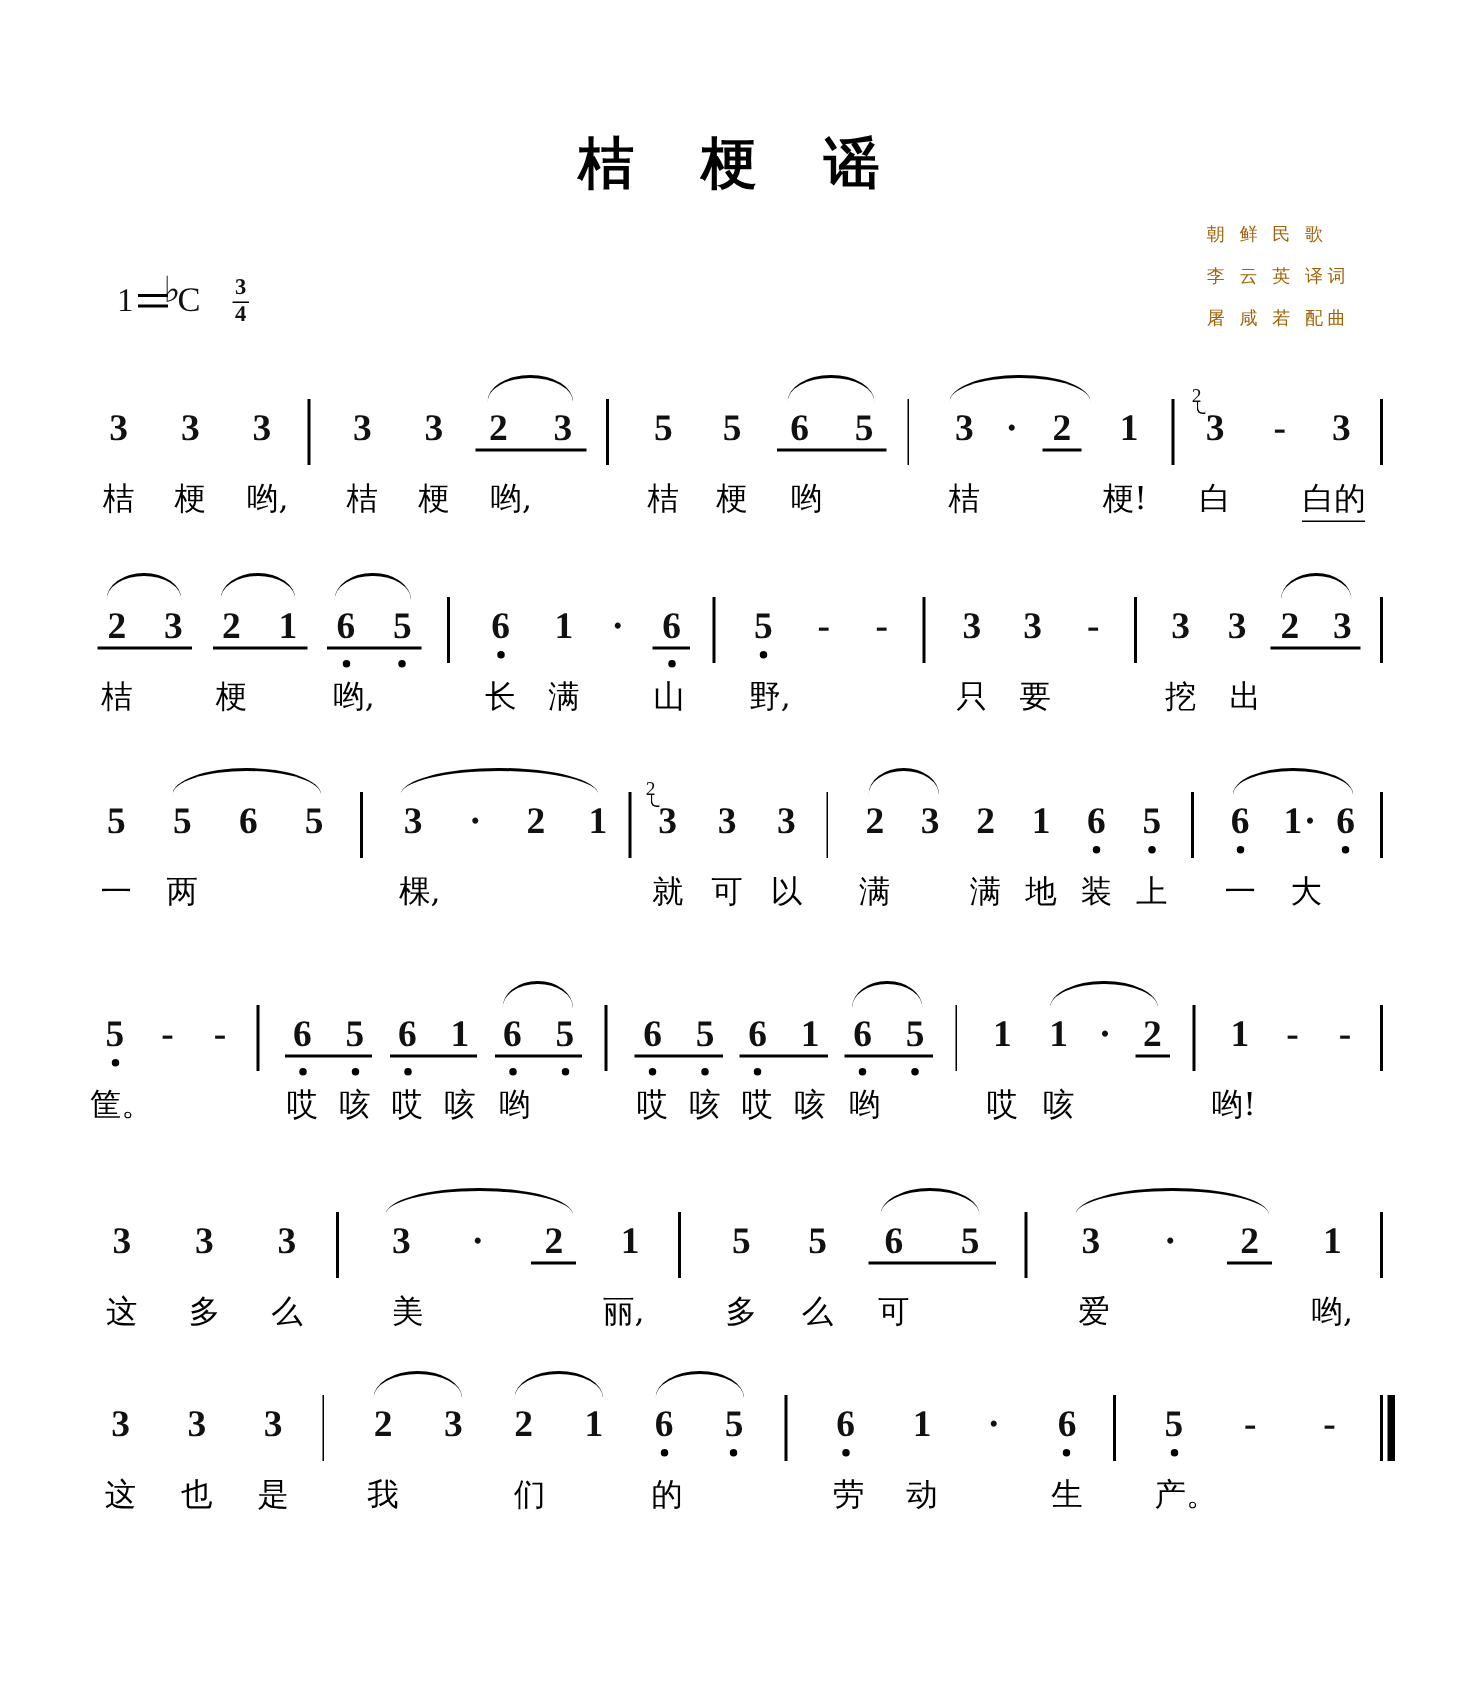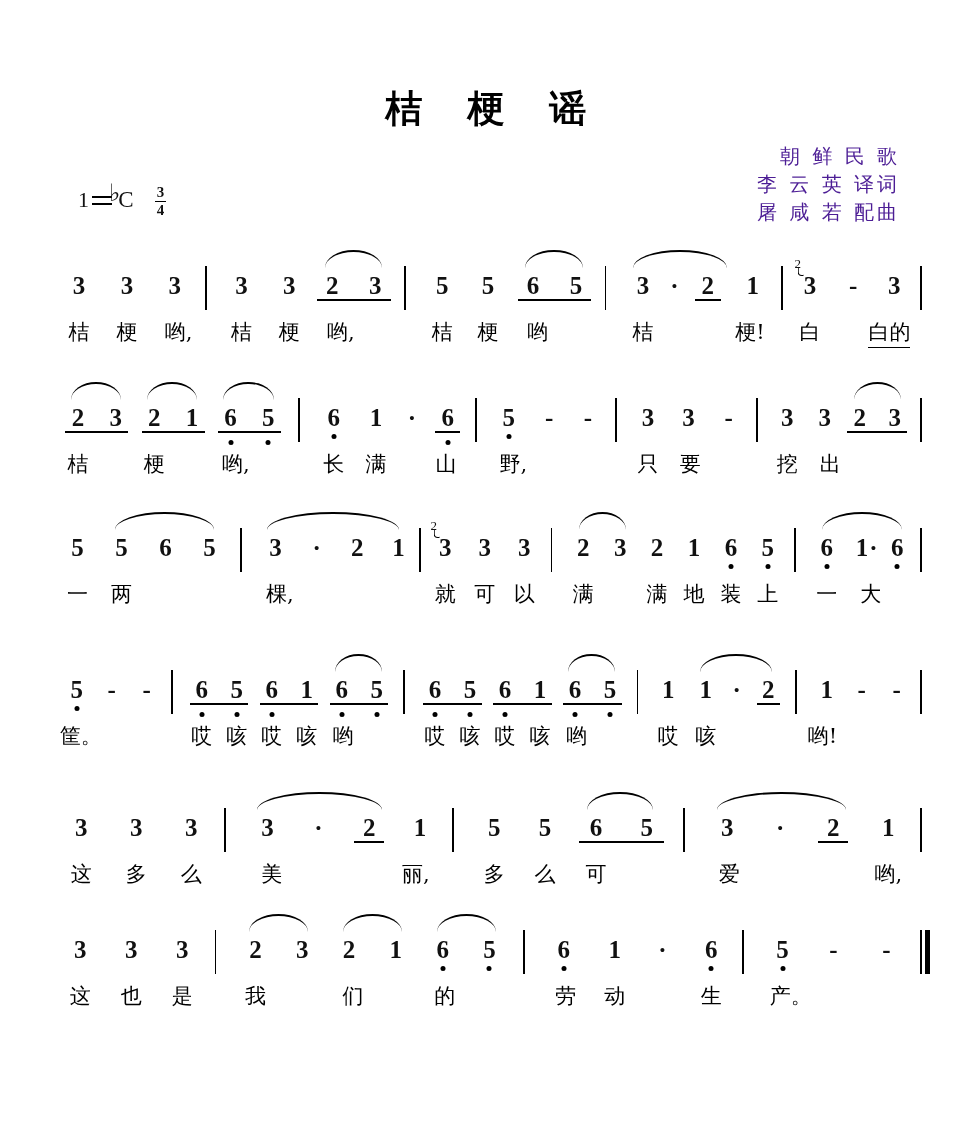--- a/index.html
+++ b/index.html
@@ -29,25 +29,24 @@
     text-indent: 16px;
     font-family: "DejaVu Serif", "Liberation Serif", serif;
     color: #000;
   }
 
   
   .credits {
     position: absolute;
     top: 142px;
     right: 72px;
-    text-align: right;
-    font-size: 20px;
+    font-size: 12px;
     line-height: 28px;
     letter-spacing: 3px;
-    color: #4c1d95;
+    color: #a16207;
     font-family: "DejaVu Serif", "Liberation Serif", serif;
   }
   .credits div { white-space: nowrap; }
 
   
   .keysig {
     position: absolute;
     top: 178px;
     left: 78px;
     height: 44px;

